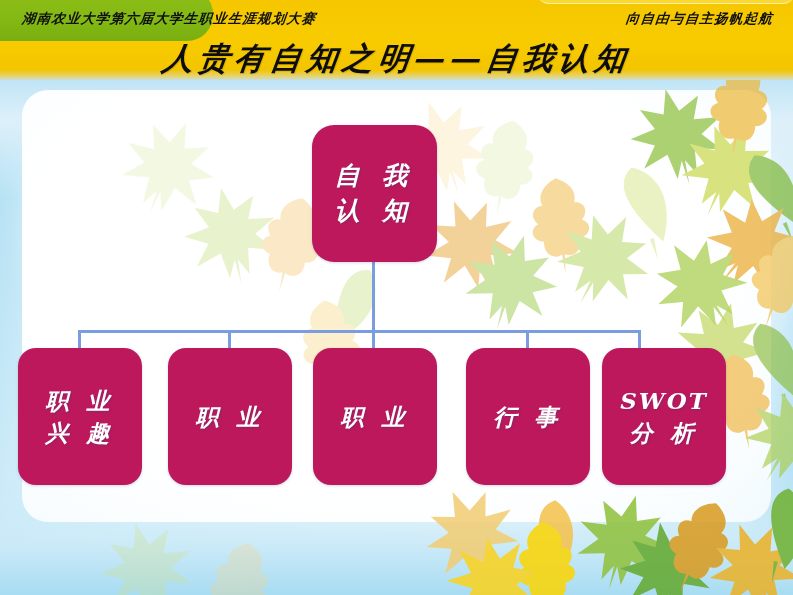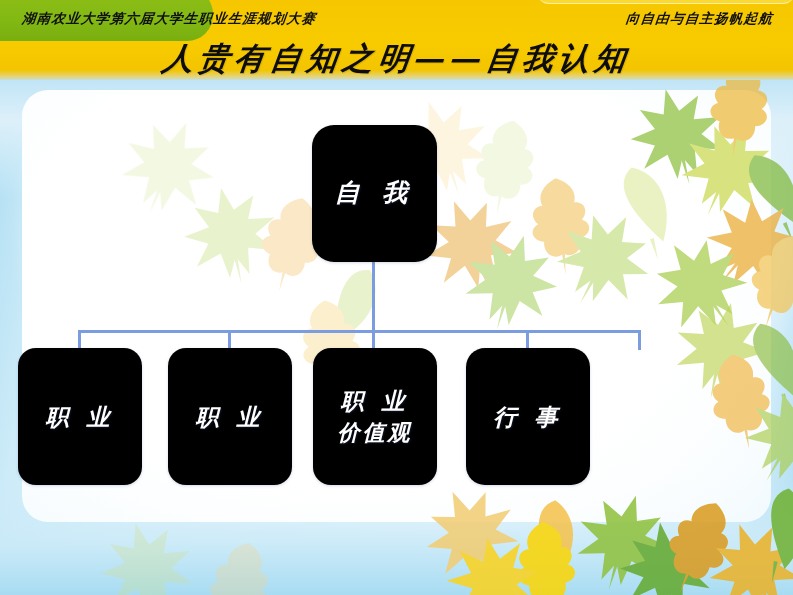--- a/index.html
+++ b/index.html
@@ -137,21 +137,21 @@
     width: 793px; height: 595px;
   }
 
   .connector {
     position: absolute;
     background: #7c9ce0;
   }
 
   .node {
     position: absolute;
-    background: #000000;
+    background: #be185d;
     border-radius: 18px;
     color: #ffffff;
     display: flex;
     flex-direction: column;
     align-items: center;
     justify-content: center;
     text-align: center;
     box-shadow: 0 1px 3px rgba(60,80,140,0.22);
   }
   .node-line {
@@ -285,35 +285,40 @@
     <div class="connector" style="left:372px; top:262px; width:3px; height:70px;"></div>
     <div class="connector" style="left:78px; top:330px; width:562px; height:3px;"></div>
     <div class="connector" style="left:78px; top:330px; width:3px; height:20px;"></div>
     <div class="connector" style="left:228px; top:330px; width:3px; height:20px;"></div>
     <div class="connector" style="left:372px; top:330px; width:3px; height:20px;"></div>
     <div class="connector" style="left:526px; top:330px; width:3px; height:20px;"></div>
     <div class="connector" style="left:638px; top:330px; width:3px; height:20px;"></div>
 
     <div class="node node-root">
       <span class="node-line l1">自 我</span>
+      <span class="node-line l2">认 知</span>
     </div>
 
     <div class="node node-leaf n0">
       <span class="node-line l1">职 业</span>
+      <span class="node-line l2">兴 趣</span>
     </div>
 
     <div class="node node-leaf n1">
       <span class="node-line l1">职 业</span>
     </div>
 
     <div class="node node-leaf n2">
       <span class="node-line l1">职 业</span>
-      <span class="node-line l2">价值观</span>
     </div>
 
     <div class="node node-leaf n3">
       <span class="node-line l1">行 事</span>
     </div>
 
+    <div class="node node-leaf n4">
+      <span class="node-line l1">SWOT</span>
+      <span class="node-line l2">分 析</span>
+    </div>
 
   </div>
 
 </div>
 
 </body></html>

